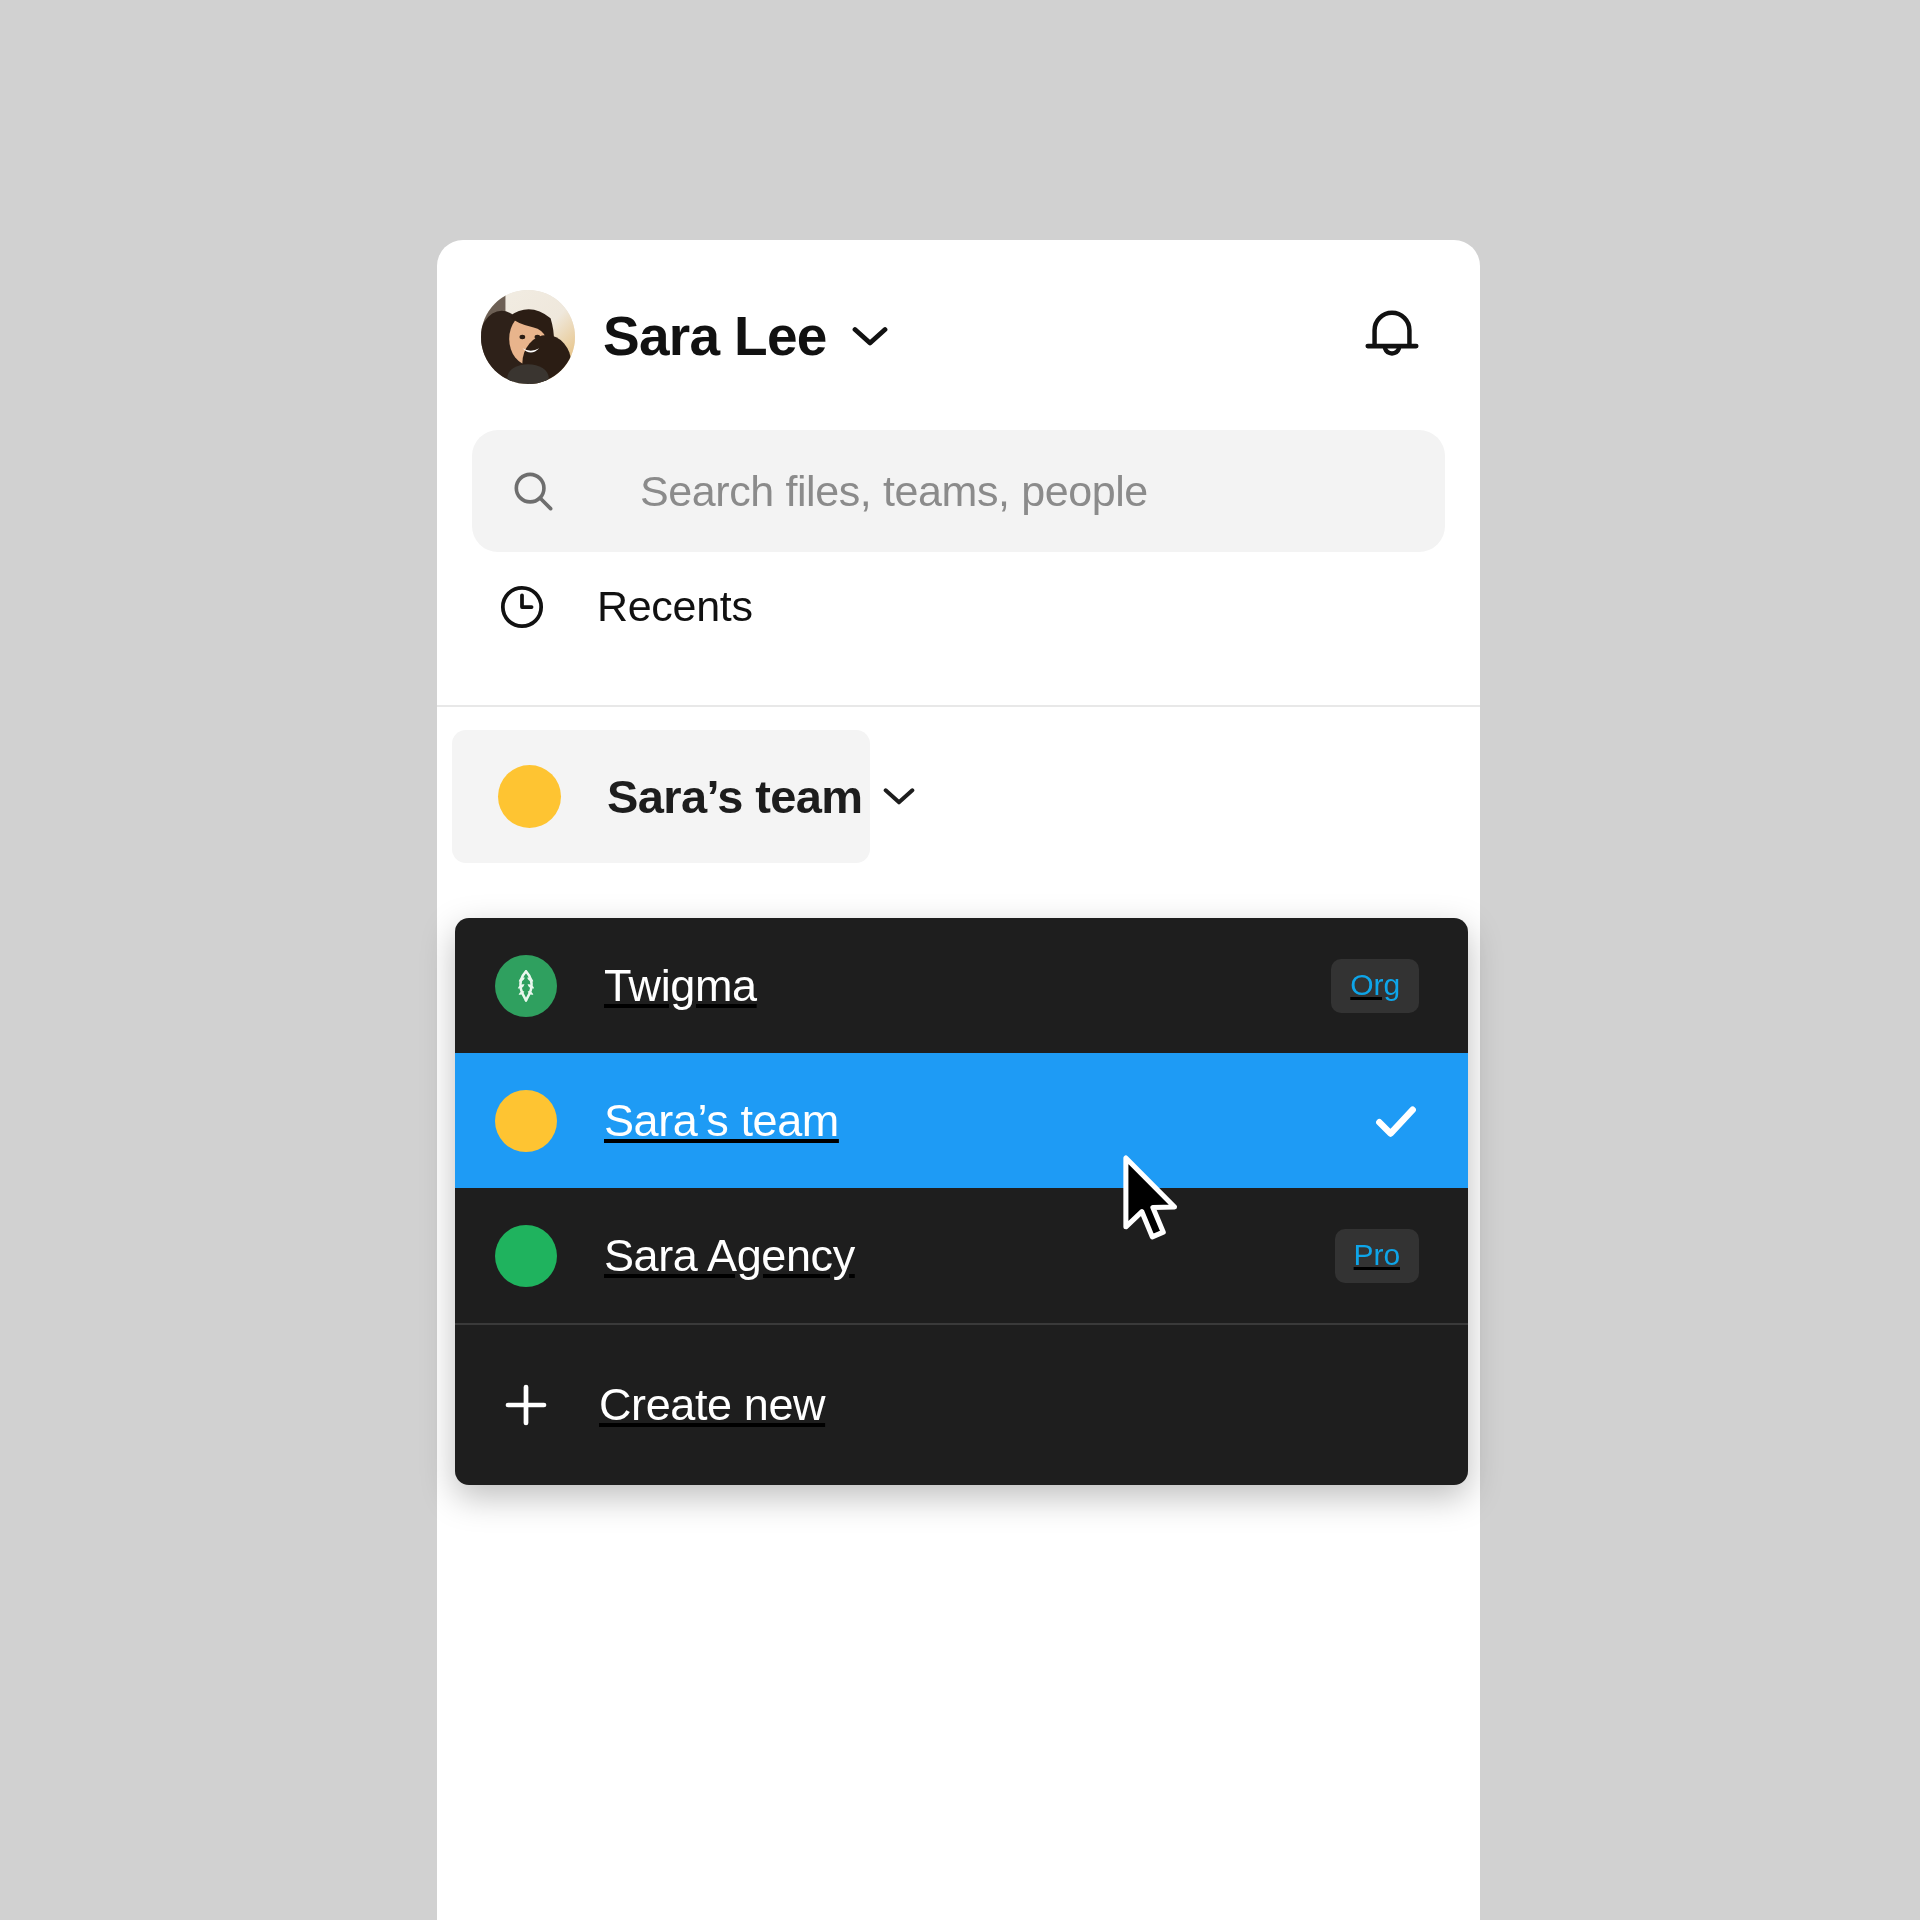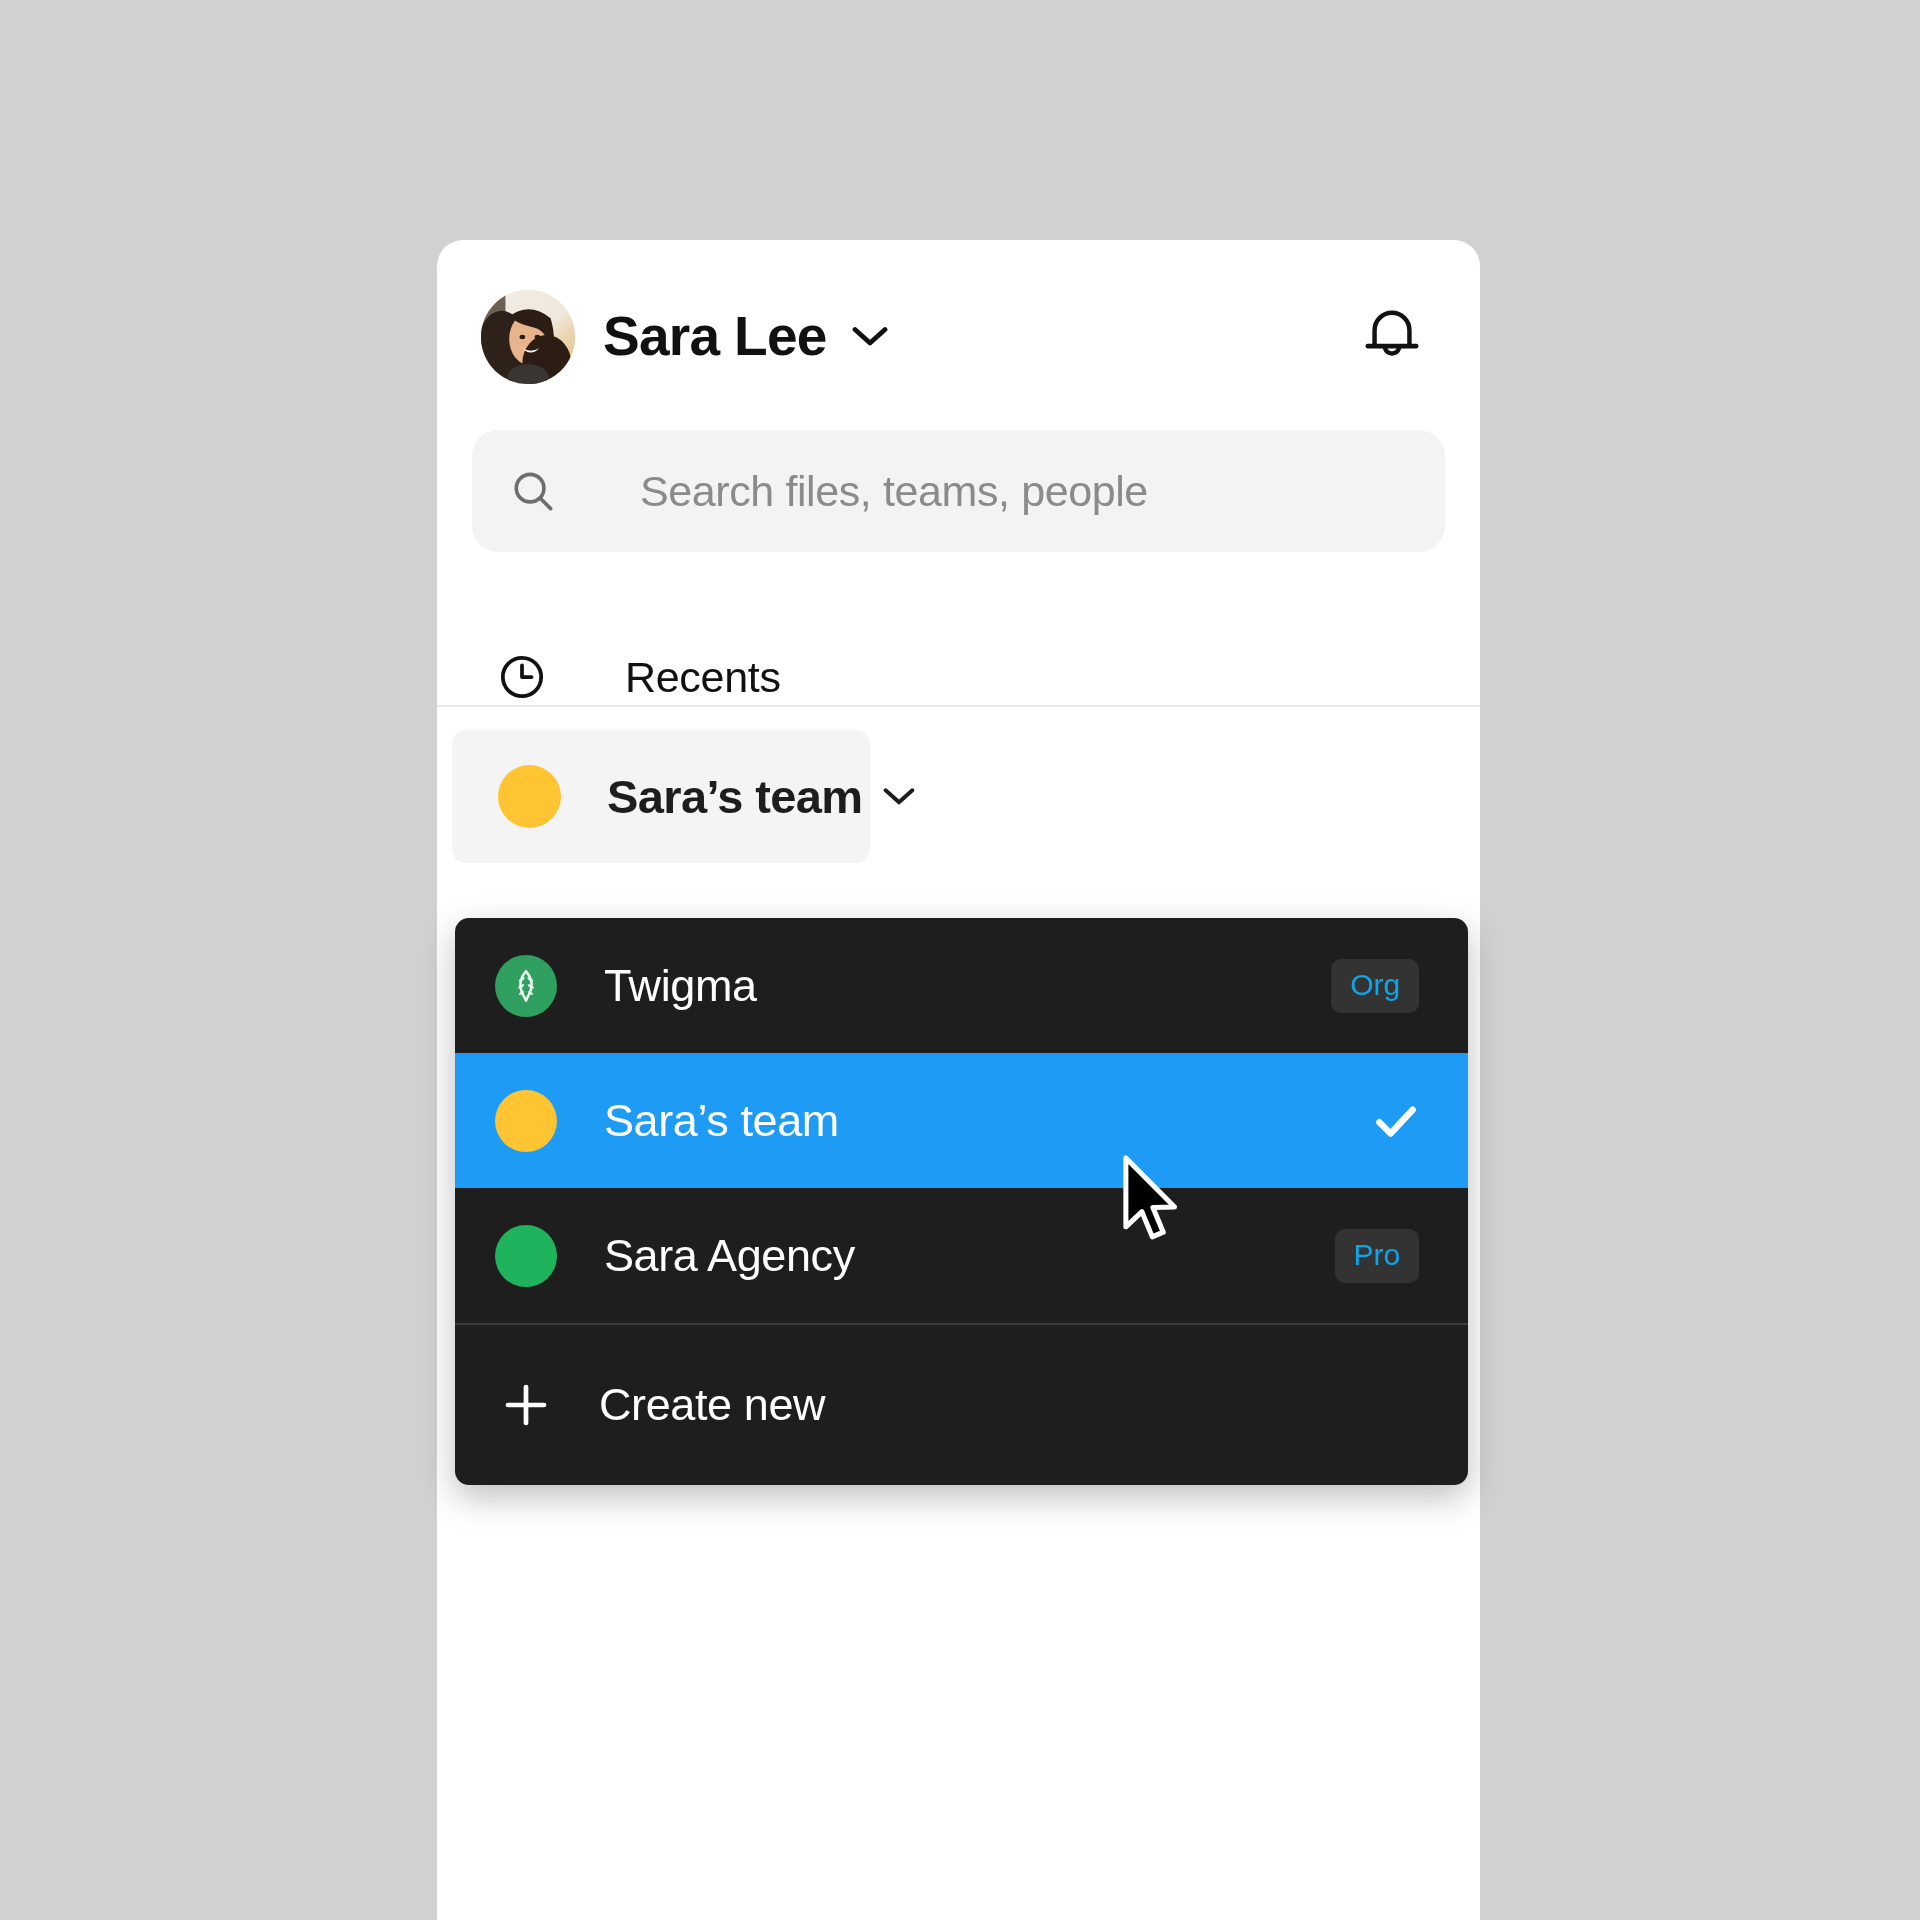--- a/index.html
+++ b/index.html
@@ -117,23 +117,22 @@
   .search-input::placeholder { color: #8b8b8b; }
 
   
   .recents-row {
     position: absolute;
     left: 0;
     top: 342px;
     width: 100%;
     height: 120px;
     display: flex;
-    align-items: flex-end;
+    align-items: flex-start;
     cursor: pointer;
-    gap: 28px;
   }
   .recents-icon {
     margin-left: 60px;
     width: 50px;
     height: 50px;
     flex: 0 0 auto;
   }
   .recents-label {
     margin-left: 50px;
     font-size: 43px;
@@ -220,20 +219,21 @@
   .dropdown {
     position: absolute;
     left: 18px;
     top: 678px;
     width: 1013px;
     background: #1e1e1e;
     border-radius: 14px;
     overflow: hidden;
     box-shadow: 0 12px 34px rgba(0,0,0,0.26);
     z-index: 40;
+    text-decoration: underline;
   }
   .menu-item {
     position: relative;
     height: 135px;
     display: flex;
     align-items: center;
     cursor: pointer;
   }
   .menu-item.selected { background: #1e9bf5; }
   .menu-dot {

